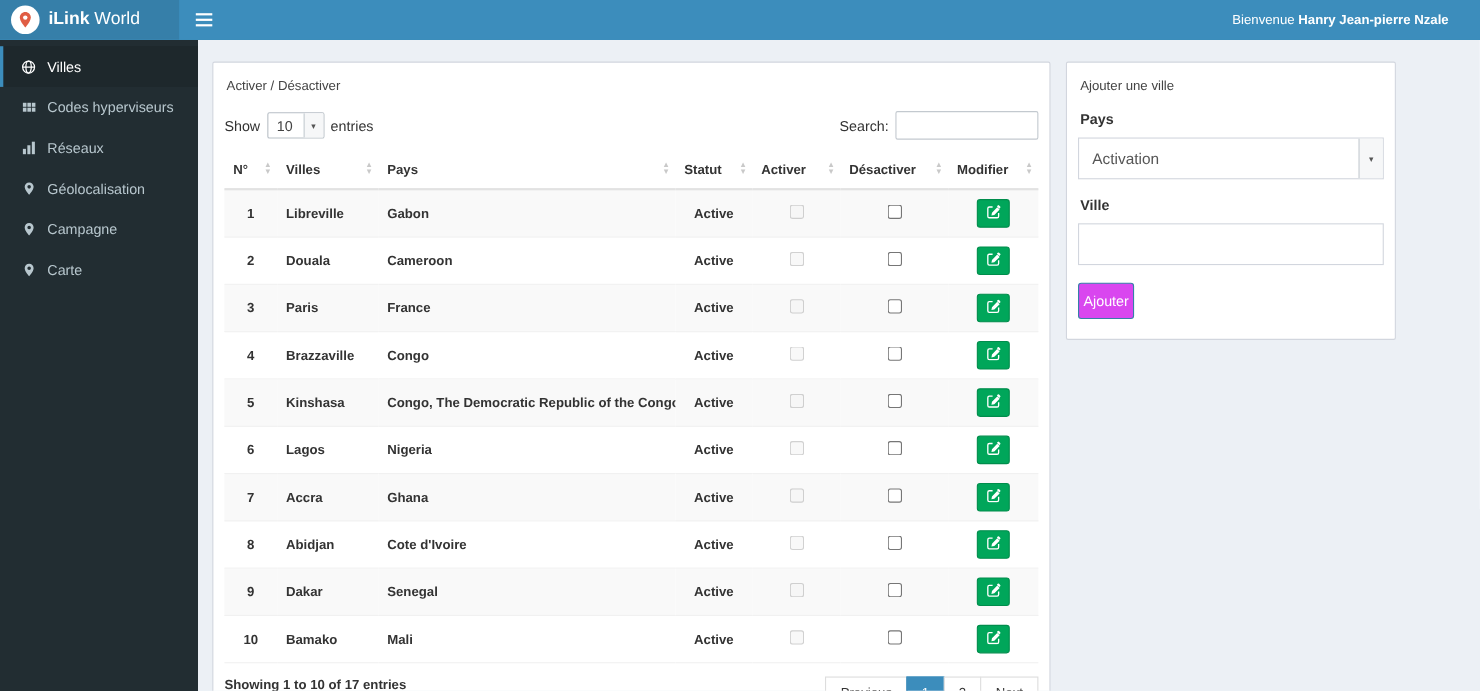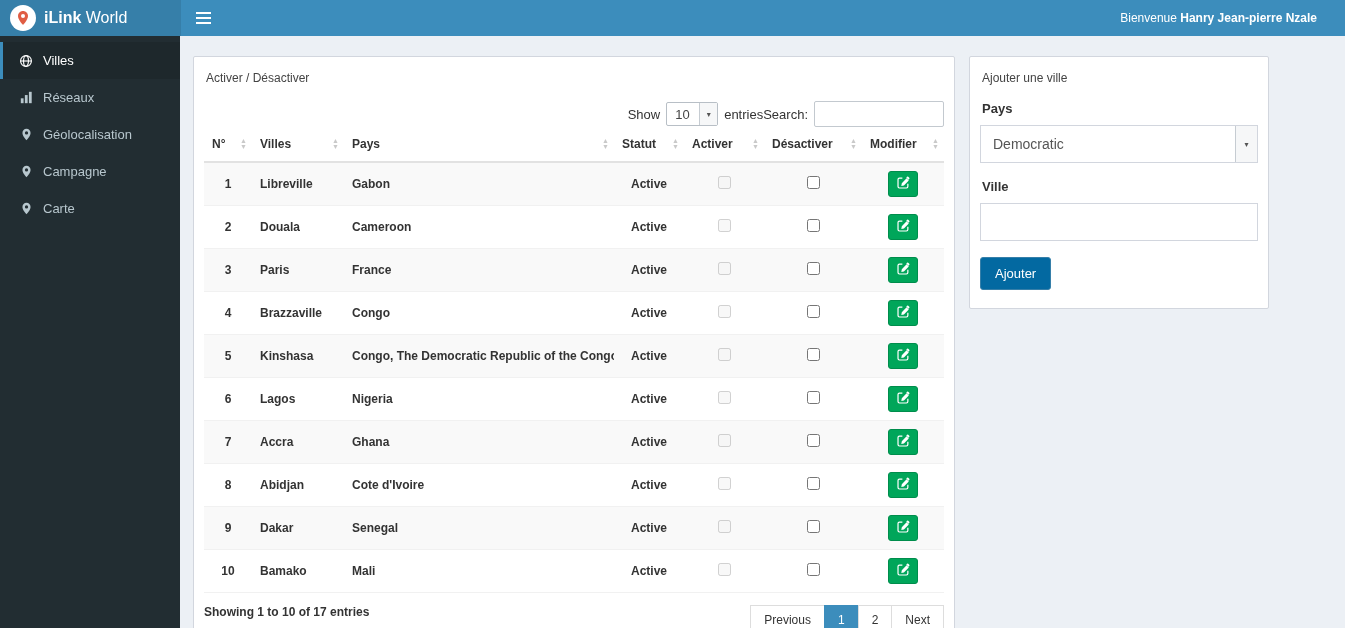--- a/index.html
+++ b/index.html
@@ -4,21 +4,21 @@
 <style>
   * { box-sizing: border-box; margin: 0; padding: 0; }
   html, body {
     width: 1345px; height: 628px; overflow: hidden;
     font-family: "Liberation Sans", sans-serif;
     background: #ecf0f5; color: #333;
   }
 
   
   .navbar { position: fixed; top: 0; left: 0; width: 1345px; height: 36px; display: flex; z-index: 20; }
-  .logo-area { width: 181px; background: #367fa9; display: flex; align-items: center; gap: 8px; padding-left: 10px; cursor: pointer; }
+  .logo-area { width: 163px; background: #367fa9; display: flex; align-items: center; gap: 8px; padding-left: 10px; cursor: pointer; }
   .logo-circle { width: 26px; height: 26px; background: #fff; border-radius: 50%; display: flex; align-items: center; justify-content: center; flex: none; }
   .brand { color: #fff; font-size: 16px; white-space: nowrap; }
   .brand .b { font-weight: 700; }
   .navbar-main { flex: 1; background: #3c8dbc; display: flex; align-items: center; justify-content: space-between; }
   .hamburger { height: 36px; padding: 0 15px; display: flex; flex-direction: column; justify-content: center; gap: 3px; cursor: pointer; }
   .hamburger .bar { width: 15px; height: 2px; background: #fff; }
   .welcome { color: #fff; font-size: 12px; padding-right: 28px; white-space: nowrap; }
   .welcome .name { font-weight: 700; }
 
   
@@ -30,21 +30,21 @@
   
   .content { margin-left: 180px; padding: 13px; }
   .page-title { font-size: 20px; font-weight: 500; color: #374850; margin: 4px 0 16px 0; }
   .layout { display: flex; gap: 14px; align-items: flex-start; }
   .panel { background: #fff; border: 1px solid #d2d6de; border-radius: 2px; padding: 10px; }
   .panel-table { width: 762px; }
   .panel-add { width: 300px; }
   .panel-title { font-size: 12px; font-weight: 400; color: #444; margin: 4px 0 16px 2px; }
 
   
-  .controls { display: flex; justify-content: flex-end; align-items: center; font-size: 13px; color: #333; }
+  .controls { display: flex; justify-content: space-between; align-items: center; margin-bottom: 10px; font-size: 13px; color: #333; }
   .length-ctl, .search-ctl { display: flex; align-items: center; gap: 6px; }
   .select-wrap { display: inline-flex; align-items: stretch; border: 1px solid #b8bfc6; background: #fff; cursor: pointer; }
   .select-small { height: 24px; width: 52px; border-radius: 2px; }
   .select-value { flex: 1; display: flex; align-items: center; padding-left: 8px; font-size: 13px; color: #444; overflow: hidden; white-space: nowrap; }
   .select-arrow { width: 18px; border-left: 1px solid #c6ccd2; background: #f6f7f8; display: flex; align-items: center; justify-content: center; font-size: 8px; color: #555; flex: none; }
   .search-input { width: 130px; height: 26px; border: 1px solid #c3c9cf; border-radius: 2px; padding: 0 6px; font-size: 13px; font-family: "Liberation Sans", sans-serif; }
 
   
   table { width: 100%; border-collapse: collapse; table-layout: fixed; font-size: 12px; }
   thead th { text-align: left; font-weight: 700; color: #333; padding: 10px 8px; border-bottom: 2px solid #e2e2e2; position: relative; cursor: pointer; }
@@ -63,21 +63,21 @@
   .pagination { display: flex; }
   .page-btn { border: 1px solid #ddd; background: #fff; padding: 7px 13px; font-size: 12px; color: #333; cursor: pointer; margin-left: -1px; font-family: "Liberation Sans", sans-serif; font-weight: 400; }
   .page-btn.active { background: #3c8dbc; border-color: #3c8dbc; color: #fff; }
 
   
   .form-label { font-size: 13px; font-weight: 700; color: #333; margin: 4px 0 9px 2px; }
   .select-large { height: 38px; width: 100%; border: 1px solid #d2d6de; margin-bottom: 12px; }
   .select-large .select-value { padding-left: 12px; font-size: 14px; color: #555; }
   .select-large .select-arrow { width: 22px; }
   .text-input { width: 100%; height: 38px; border: 1px solid #d2d6de; padding: 0 10px; font-size: 14px; margin-bottom: 16px; font-family: "Liberation Sans", sans-serif; }
-  .btn-primary { background: #0369a1; border: 1px solid #367fa9; color: #fff; border-radius: 3px; padding: 8px 14px; font-size: 13px; cursor: pointer; margin-bottom: 8px; font-family: "Liberation Sans", sans-serif; }
+  .btn-primary { background: #d946ef; border: 1px solid #367fa9; color: #fff; border-radius: 3px; padding: 8px 4px; font-size: 13px; cursor: pointer; margin-bottom: 8px; font-family: "Liberation Sans", sans-serif; }
 </style>
 </head>
 <body>
 
 <header class="navbar">
   <div class="logo-area">
     <span class="logo-circle">
       <svg width="16" height="16" viewBox="0 0 16 16">
           <path fill="#e05d44" d="M8 1C5.2 1 3 3.2 3 6c0 3.7 5 9 5 9s5-5.3 5-9c0-2.8-2.2-5-5-5z"></path>
           <circle cx="8" cy="6" r="2" fill="#fff"></circle>
@@ -98,20 +98,33 @@
 <nav class="sidebar">
   <div class="sb-item active">
     <span class="sb-icon">
       <svg width="14" height="14" viewBox="0 0 16 16" fill="none" stroke="currentColor" stroke-width="1.3">
           <circle cx="8" cy="8" r="6.2"></circle>
           <ellipse cx="8" cy="8" rx="2.8" ry="6.2"></ellipse>
           <path d="M1.8 8h12.4"></path>
         </svg>
     </span>
     <span class="sb-label">Villes</span>
+  </div>
+  <div class="sb-item">
+    <span class="sb-icon">
+      <svg width="13" height="13" viewBox="0 0 16 16" fill="currentColor">
+          <rect x="1" y="3" width="4" height="4.5"></rect>
+          <rect x="6" y="3" width="4" height="4.5"></rect>
+          <rect x="11" y="3" width="4" height="4.5"></rect>
+          <rect x="1" y="8.5" width="4" height="4.5"></rect>
+          <rect x="6" y="8.5" width="4" height="4.5"></rect>
+          <rect x="11" y="8.5" width="4" height="4.5"></rect>
+        </svg>
+    </span>
+    <span class="sb-label">Codes hyperviseurs</span>
   </div>
   <div class="sb-item">
     <span class="sb-icon">
       <svg width="13" height="13" viewBox="0 0 16 16" fill="currentColor">
           <rect x="1" y="9" width="3.4" height="6"></rect>
           <rect x="6" y="5" width="3.4" height="10"></rect>
           <rect x="11" y="1" width="3.4" height="14"></rect>
         </svg>
     </span>
     <span class="sb-label">Réseaux</span>
@@ -409,21 +422,21 @@
           <button class="page-btn">Next</button>
         </div>
       </div>
     </section>
 
     <section class="panel panel-add">
       <h2 class="panel-title">Ajouter une ville</h2>
 
       <div class="form-label">Pays</div>
       <div class="select-wrap select-large">
-        <span class="select-value">Democratic</span>
+        <span class="select-value">Activation</span>
         <span class="select-arrow">▾</span>
       </div>
 
       <div class="form-label">Ville</div>
       <input class="text-input" type="text" value="" style="">
 
       <button class="btn-primary">Ajouter</button>
     </section>
   </div>
 </main>

